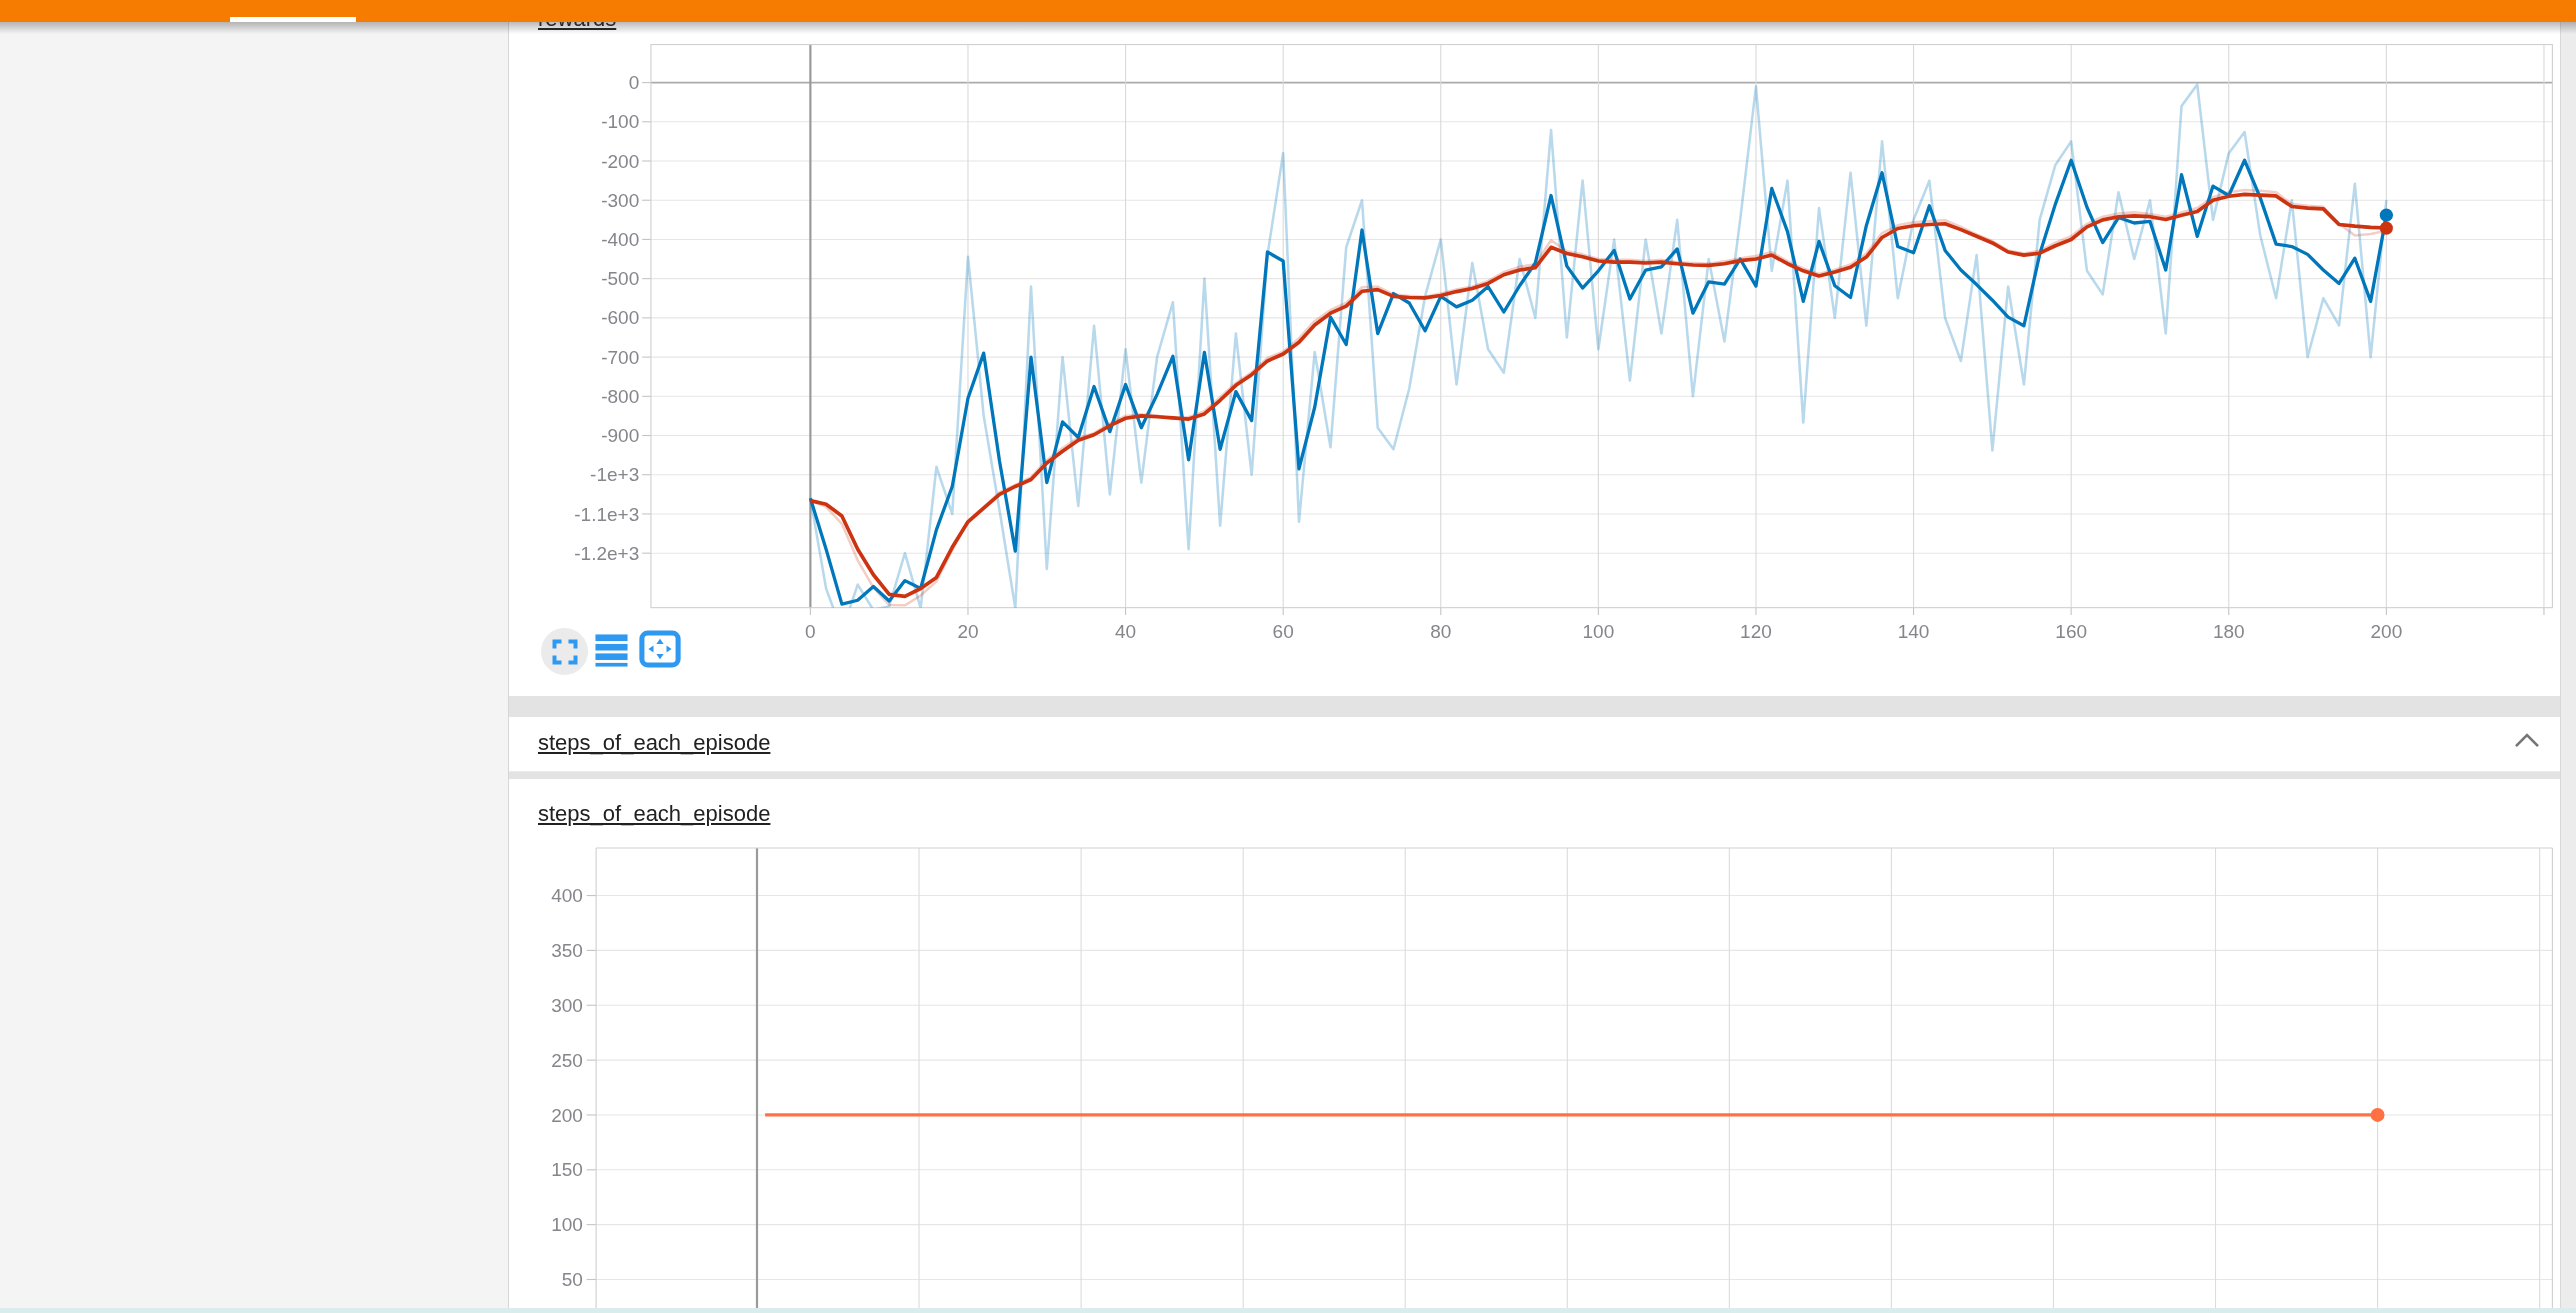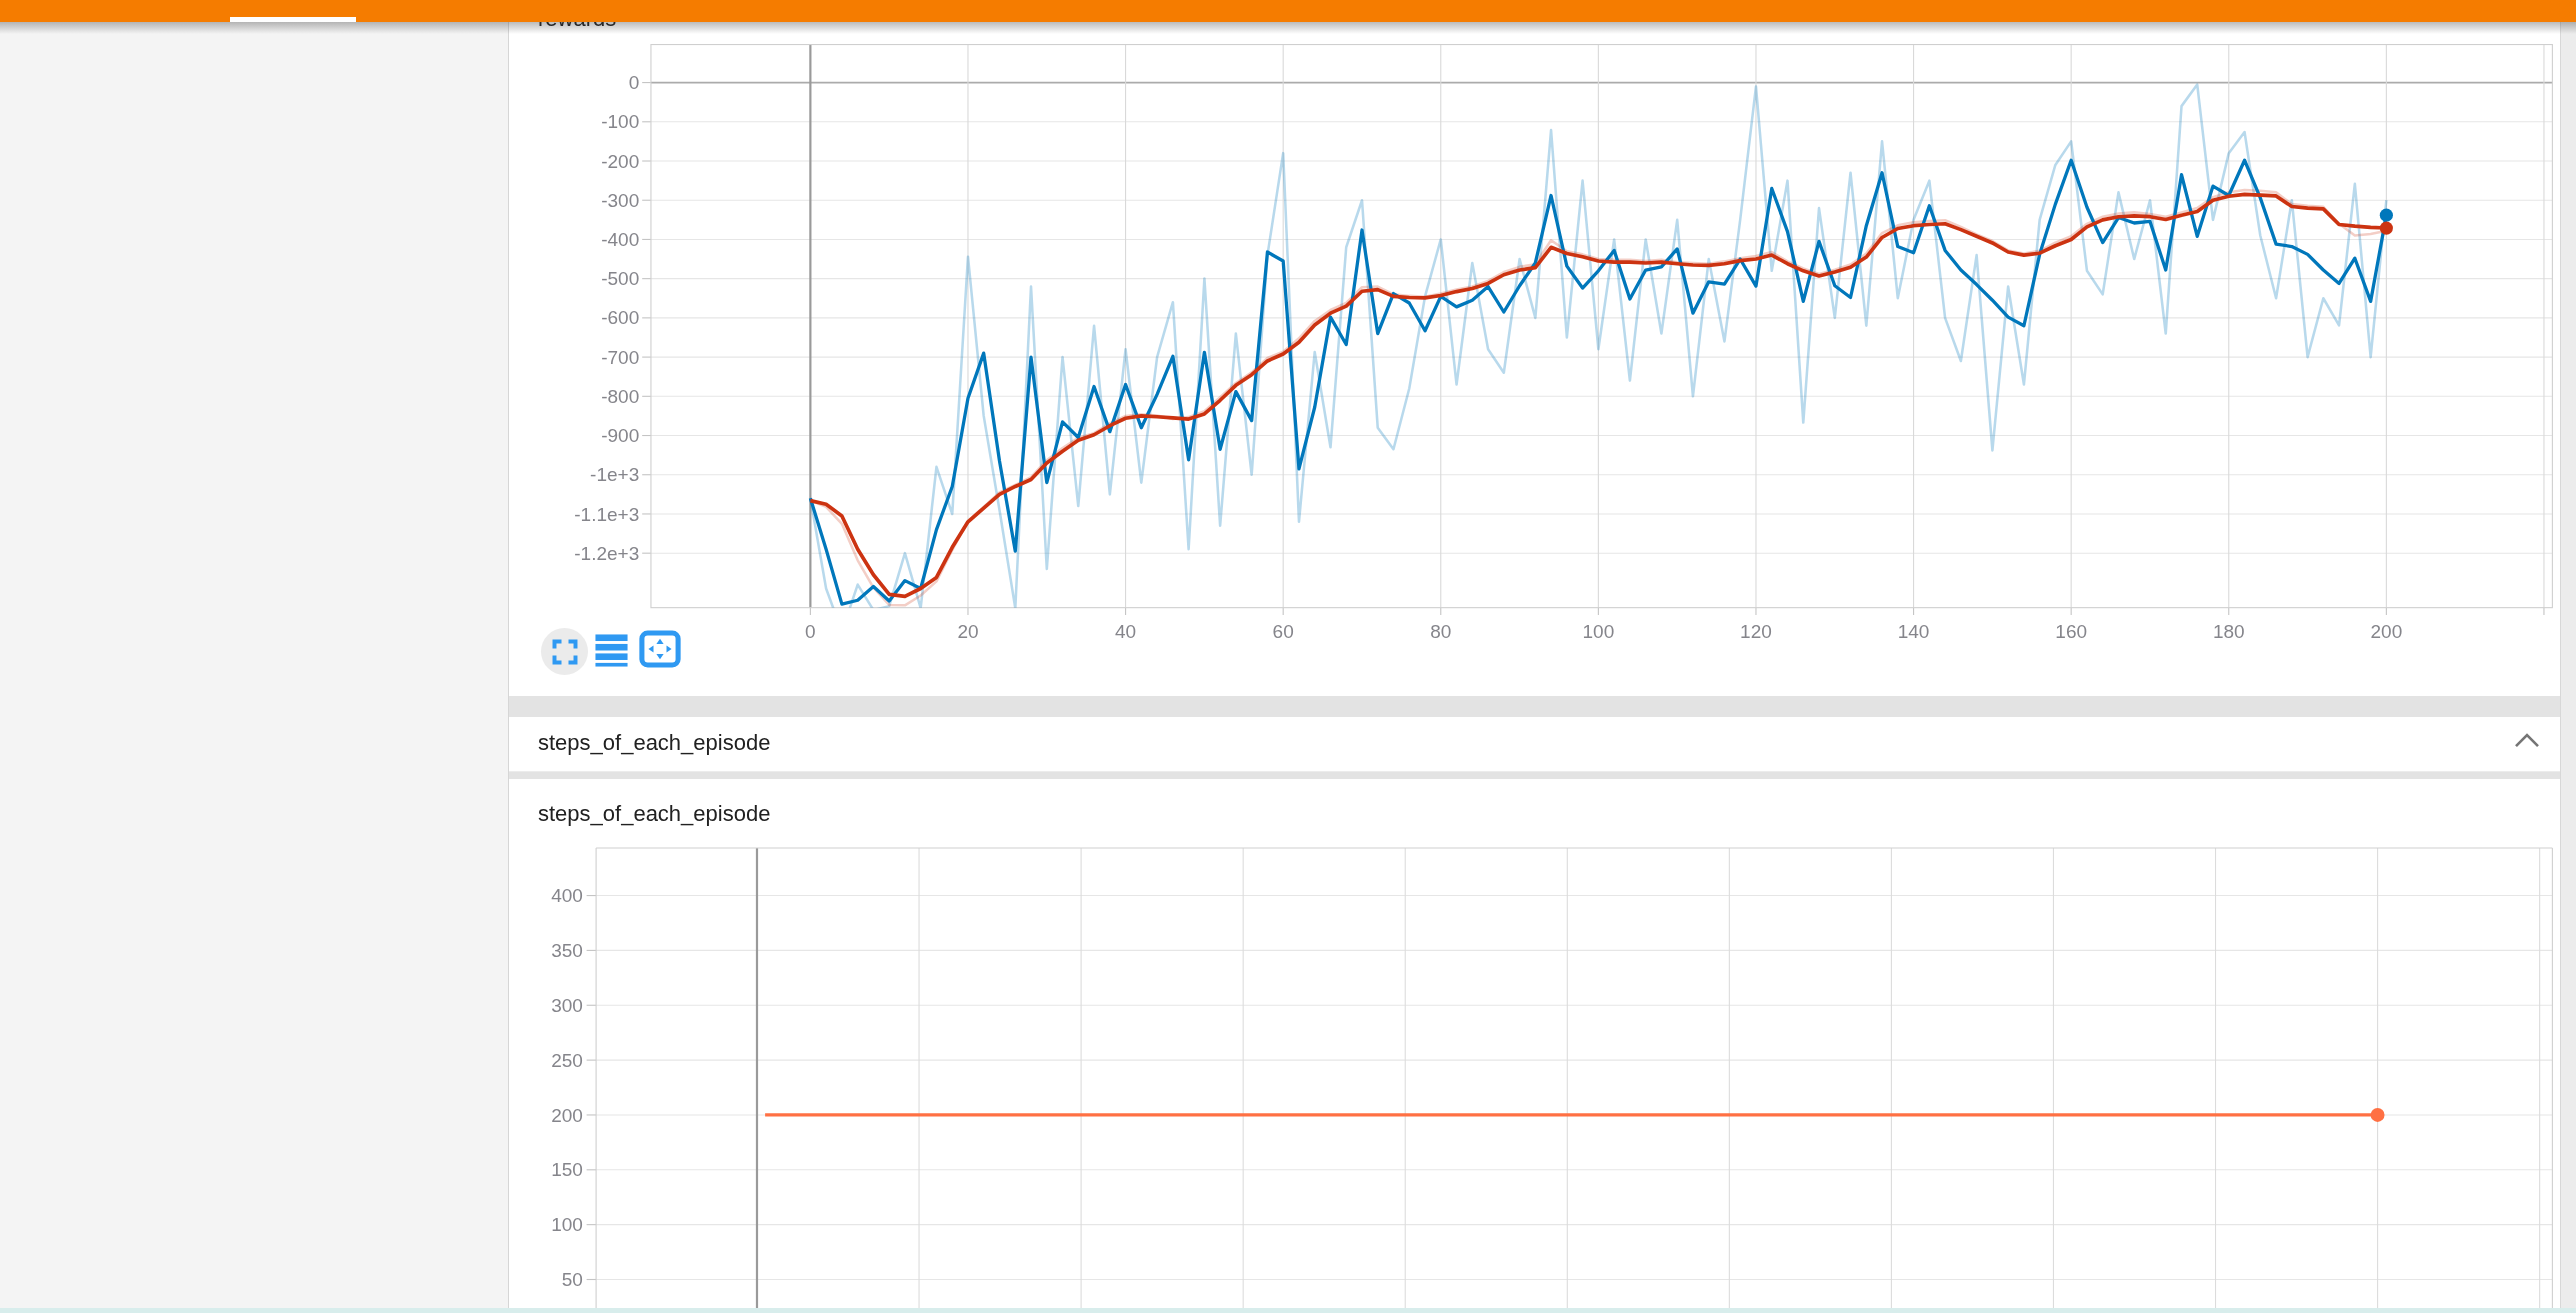--- a/index.html
+++ b/index.html
@@ -1,21 +1,21 @@
 <!DOCTYPE html>
 <html style="font-size:11.7px"><head>
 <meta charset="utf-8">
 <style>
   html,body{margin:0;padding:0;}
   body{
     width:2576px;height:1314px;position:relative;overflow:hidden;
     background:#ffffff;font-family:"Liberation Sans","DejaVu Sans",sans-serif;
     -webkit-font-smoothing:antialiased;
   }
-  .abs{position:absolute;}
+  .abs{position:absolute;text-decoration:underline;}
   
   .topbar{left:0;top:0;width:2576px;height:22px;background:#f57c00;z-index:30;}
   .tab-indicator{left:230px;top:17px;width:126px;height:5.1px;background:#ffffff;z-index:31;}
   .topshadow{left:0;top:22px;width:2576px;height:11.7px;z-index:29;
     background:linear-gradient(to bottom,rgba(60,60,60,.35),rgba(60,60,60,0));}
   
   .sidebar{left:0;top:22px;width:508px;height:1292px;background:#f4f4f4;border-right:1.5px solid #d6d6d6;z-index:5;}
   .sb-divider{left:0;width:508px;height:1.5px;background:#dcdcdc;}
   .sb-label{color:#404040;font-size:21px;}
   .cb-box{width:22px;height:22px;border-radius:2.9px;box-sizing:border-box;}

